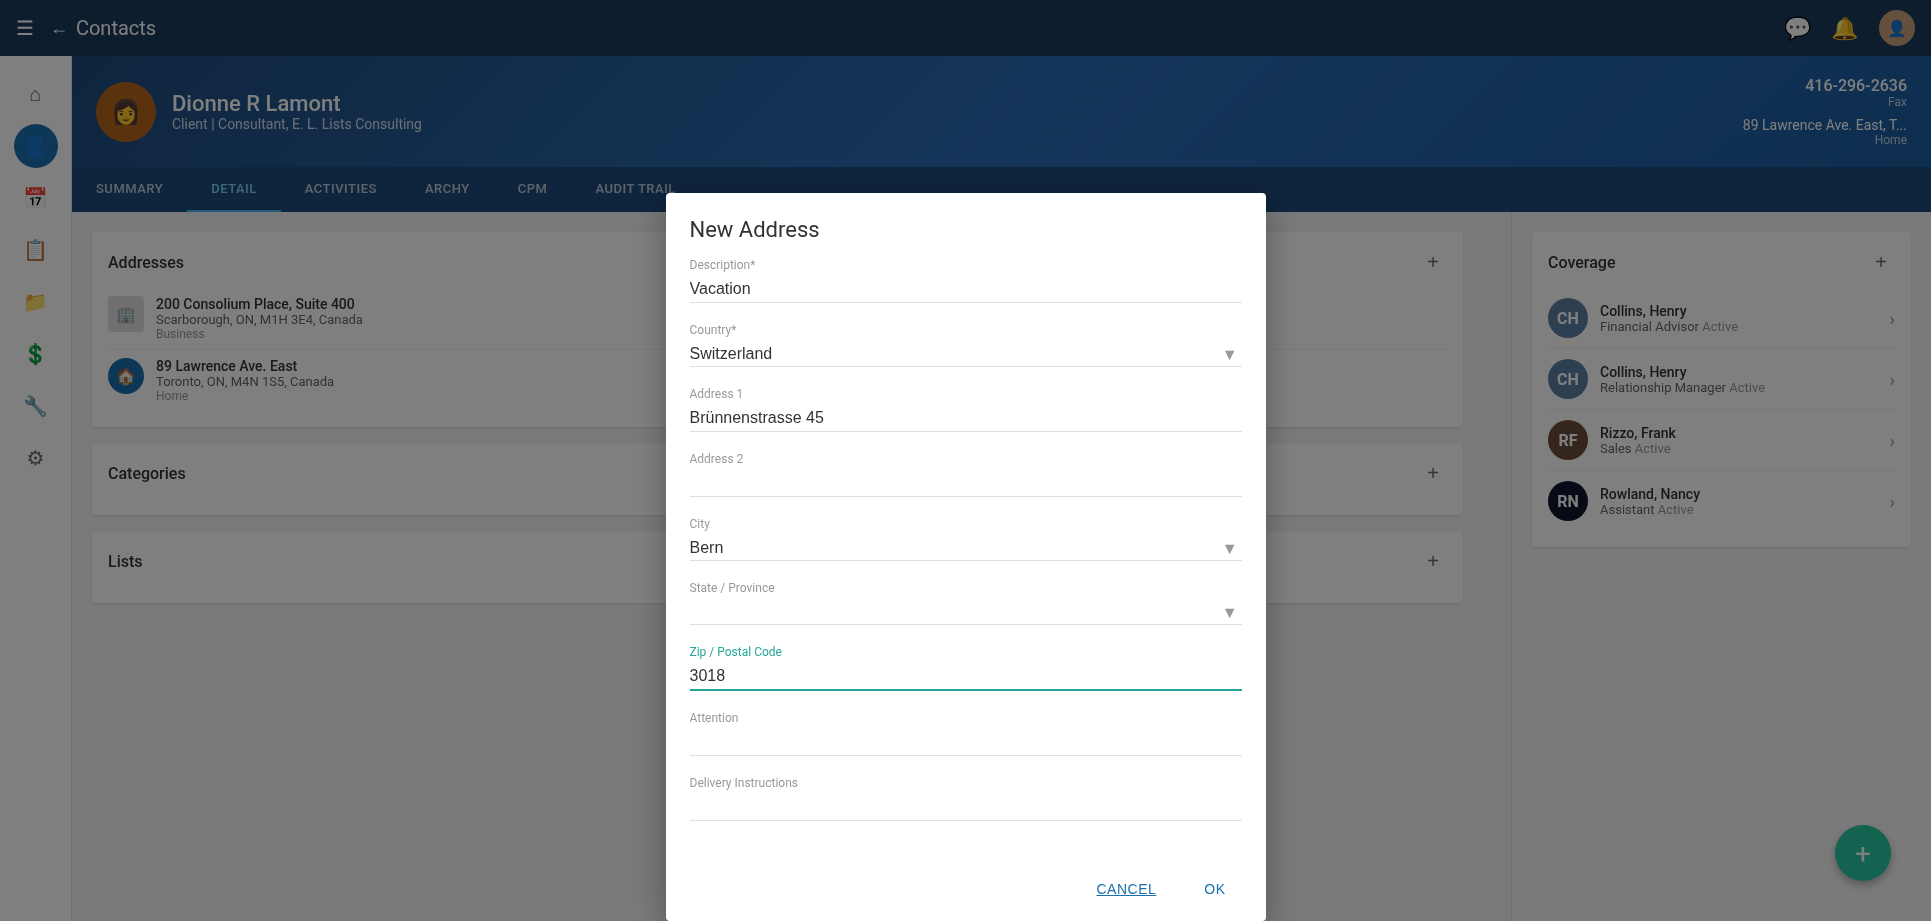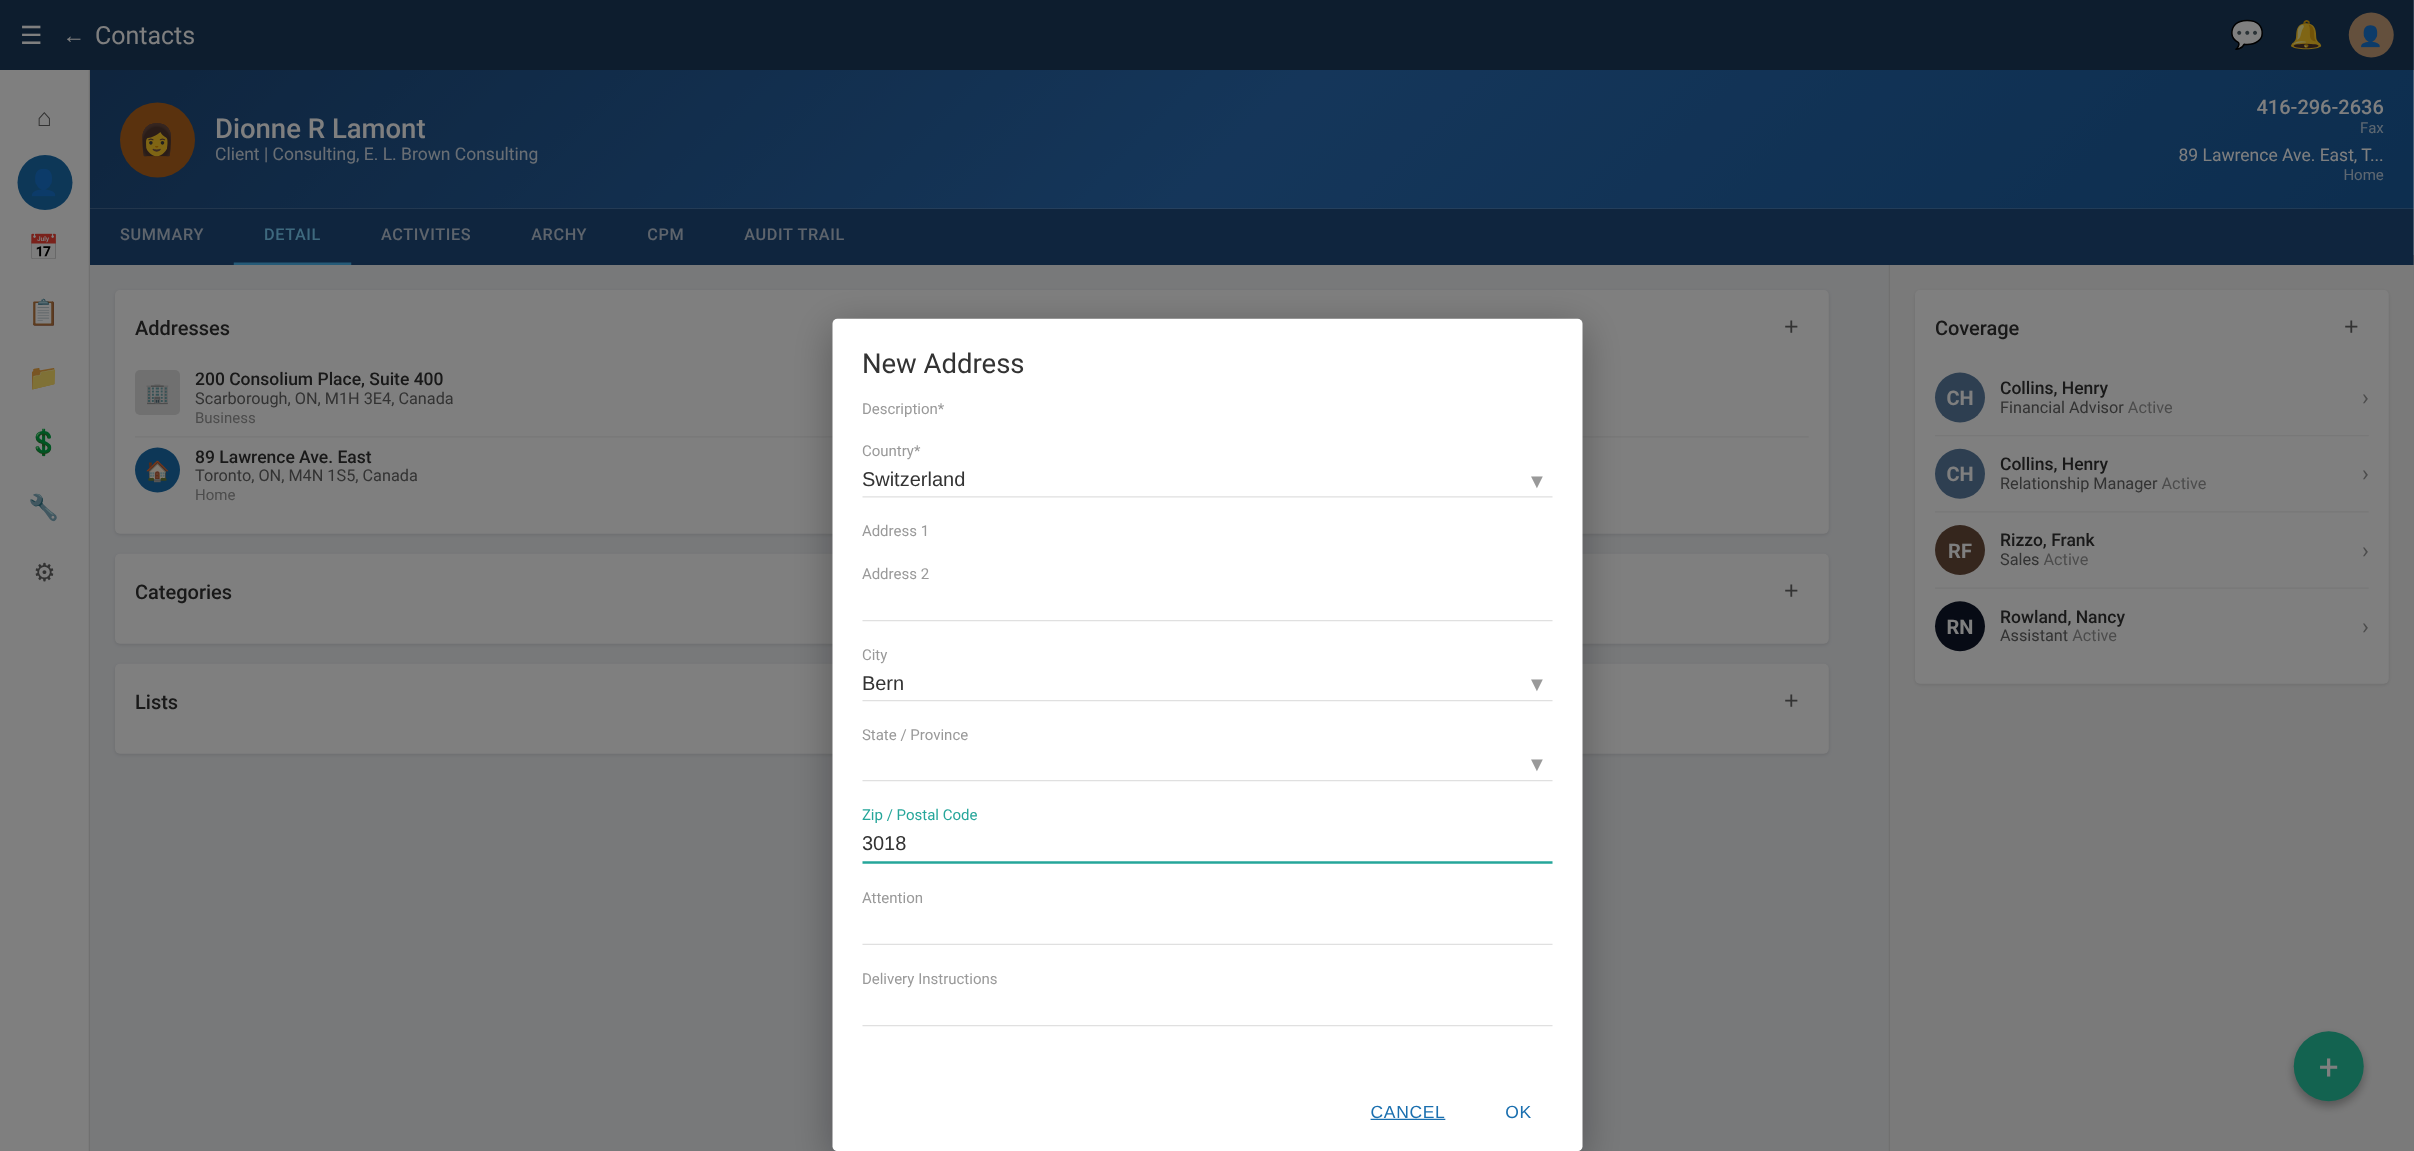--- a/index.html
+++ b/index.html
@@ -176,21 +176,21 @@
   <div class="sidebar-icon">⚙</div>
 </div>
 
 <div class="main-wrapper">
   <div class="content-area">
 
     <div class="contact-header">
       <div class="avatar-placeholder">👩</div>
       <div class="contact-info">
         <div class="contact-name">Dionne R Lamont</div>
-        <div class="contact-sub">Client | Consulting, E. L. Brown Consulting</div>
+        <div class="contact-sub">Client | Consultant, E. L. Lists Consulting</div>
       </div>
       <div class="contact-details-right">
         <div class="contact-phone">416-296-2636</div>
         <div class="contact-label">Fax</div>
         <div class="contact-address">89 Lawrence Ave. East, T...</div>
         <div class="contact-label">Home</div>
       </div>
     </div>
 
     <div class="tabs-bar">
@@ -308,34 +308,36 @@
 
 <div class="modal-overlay">
   <div class="modal">
     <div class="modal-header">
       <div class="modal-title">New Address</div>
     </div>
     <div class="modal-body">
 
       <div class="form-field">
         <label class="form-label">Description*</label>
+        <input class="form-input" type="text" value="Vacation" style="">
       </div>
 
       <div class="form-field">
         <label class="form-label">Country*</label>
         <div class="form-select-wrapper">
           <select class="form-select">
             <option value="Switzerland" selected="">Switzerland</option>
           </select>
           <span class="select-arrow">▼</span>
         </div>
       </div>
 
       <div class="form-field">
         <label class="form-label">Address 1</label>
+        <input class="form-input" type="text" value="Brünnenstrasse 45" style="">
       </div>
 
       <div class="form-field">
         <label class="form-label">Address 2</label>
         <input class="form-input" type="text" value="" style="">
       </div>
 
       <div class="form-field">
         <label class="form-label">City</label>
         <div class="form-select-wrapper">

